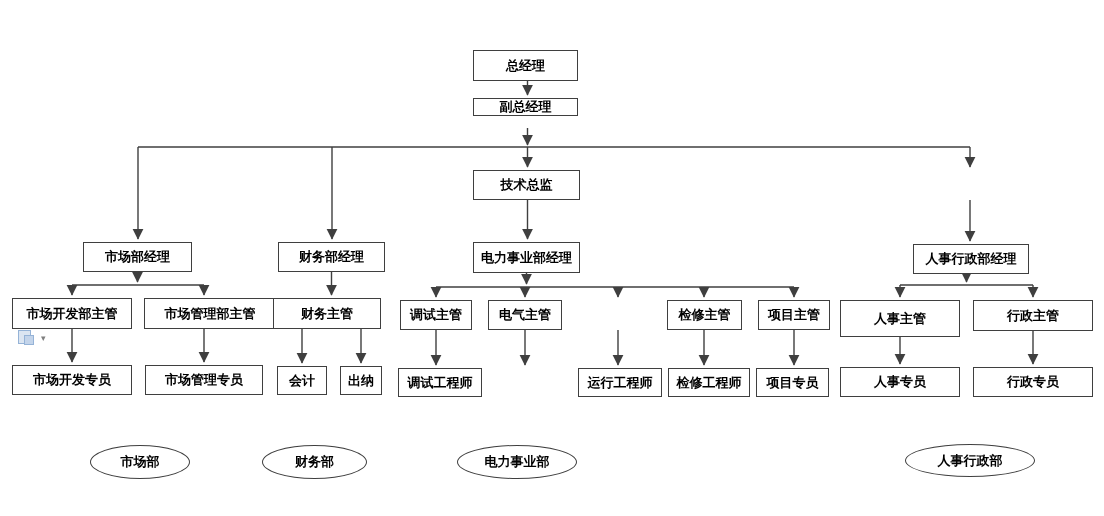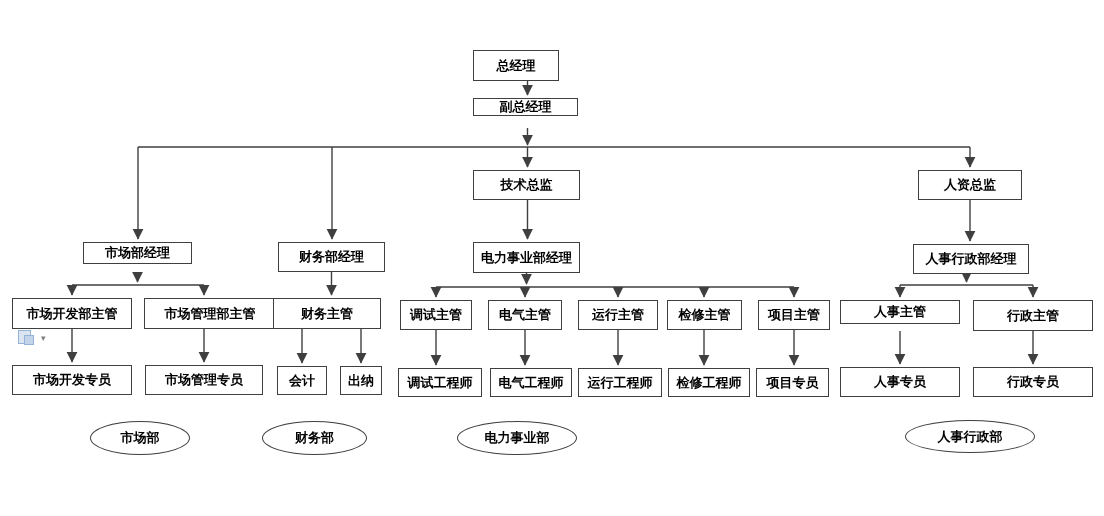--- a/index.html
+++ b/index.html
@@ -32,20 +32,21 @@
     border: 1.5px solid #3f3f3f;
     border-radius: 50%;
     background: #ffffff;
     display: flex;
     align-items: center;
     justify-content: center;
     font-size: 13px;
     font-weight: 600;
     color: #000000;
     white-space: nowrap;
+    margin-top: 24px;
   }
   .paste-btn {
     position: absolute;
     left: 18px;
     top: 330px;
     width: 40px;
     height: 18px;
     display: flex;
     align-items: flex-start;
     gap: 6px;
@@ -111,47 +112,44 @@
       <line x1="436" y1="330" x2="436" y2="365" marker-end="url(#ah)"></line>
       <line x1="525" y1="330" x2="525" y2="365" marker-end="url(#ah)"></line>
       <line x1="618" y1="330" x2="618" y2="365" marker-end="url(#ah)"></line>
       <line x1="704" y1="330" x2="704" y2="365" marker-end="url(#ah)"></line>
       <line x1="794" y1="330" x2="794" y2="365" marker-end="url(#ah)"></line>
       <line x1="900" y1="331" x2="900" y2="364" marker-end="url(#ah)"></line>
       <line x1="1033" y1="331" x2="1033" y2="364" marker-end="url(#ah)"></line>
     </g>
   </svg>
 
-  <div class="node" style="left:473px;top:50px;width:86px;height:31px">总经理</div>
+  <div class="node" style="left:473px;top:50px;width:105px;height:31px">总经理</div>
   <div class="node" style="left:473px;top:98px;width:105px;height:18px">副总经理</div>
   <div class="node" style="left:473px;top:170px;width:107px;height:30px">技术总监</div>
-  <div class="node" style="left:918px;top:170px;width:104px;height:30px">人资总监</div>
 
-  <div class="node" style="left:83px;top:242px;width:109px;height:22px">市场部经理</div>
+  <div class="node" style="left:83px;top:242px;width:109px;height:30px">市场部经理</div>
   <div class="node" style="left:278px;top:242px;width:107px;height:30px">财务部经理</div>
   <div class="node" style="left:473px;top:242px;width:107px;height:31px">电力事业部经理</div>
   <div class="node" style="left:913px;top:244px;width:116px;height:30px">人事行政部经理</div>
 
   <div class="node" style="left:12px;top:298px;width:120px;height:31px">市场开发部主管</div>
   <div class="node" style="left:144px;top:298px;width:132px;height:31px">市场管理部主管</div>
   <div class="node" style="left:273px;top:298px;width:108px;height:31px">财务主管</div>
   <div class="node" style="left:400px;top:300px;width:72px;height:30px">调试主管</div>
   <div class="node" style="left:488px;top:300px;width:74px;height:30px">电气主管</div>
-  <div class="node" style="left:578px;top:300px;width:80px;height:30px">运行主管</div>
   <div class="node" style="left:667px;top:300px;width:75px;height:30px">检修主管</div>
   <div class="node" style="left:758px;top:300px;width:72px;height:30px">项目主管</div>
-  <div class="node" style="left:840px;top:300px;width:120px;height:24px">人事主管</div>
+  <div class="node" style="left:840px;top:300px;width:120px;height:37px">人事主管</div>
   <div class="node" style="left:973px;top:300px;width:120px;height:31px">行政主管</div>
 
   <div class="node" style="left:145px;top:365px;width:118px;height:30px">市场管理专员</div>
   <div class="node" style="left:12px;top:365px;width:120px;height:30px">市场开发专员</div>
   <div class="node" style="left:277px;top:366px;width:50px;height:29px">会计</div>
   <div class="node" style="left:340px;top:366px;width:42px;height:29px">出纳</div>
   <div class="node" style="left:398px;top:368px;width:84px;height:29px">调试工程师</div>
-  <div class="node" style="left:490px;top:368px;width:82px;height:29px">电气工程师</div>
   <div class="node" style="left:578px;top:368px;width:84px;height:29px">运行工程师</div>
   <div class="node" style="left:668px;top:368px;width:82px;height:29px">检修工程师</div>
   <div class="node" style="left:756px;top:368px;width:73px;height:29px">项目专员</div>
   <div class="node" style="left:973px;top:367px;width:120px;height:30px">行政专员</div>
   <div class="node" style="left:840px;top:367px;width:120px;height:30px">人事专员</div>
 
   <div class="dept" style="left:90px;top:421px;width:100px;height:34px">市场部</div>
   <div class="dept" style="left:262px;top:421px;width:105px;height:34px">财务部</div>
   <div class="dept" style="left:905px;top:420px;width:130px;height:33px">人事行政部</div>
   <div class="dept" style="left:457px;top:421px;width:120px;height:34px">电力事业部</div>

